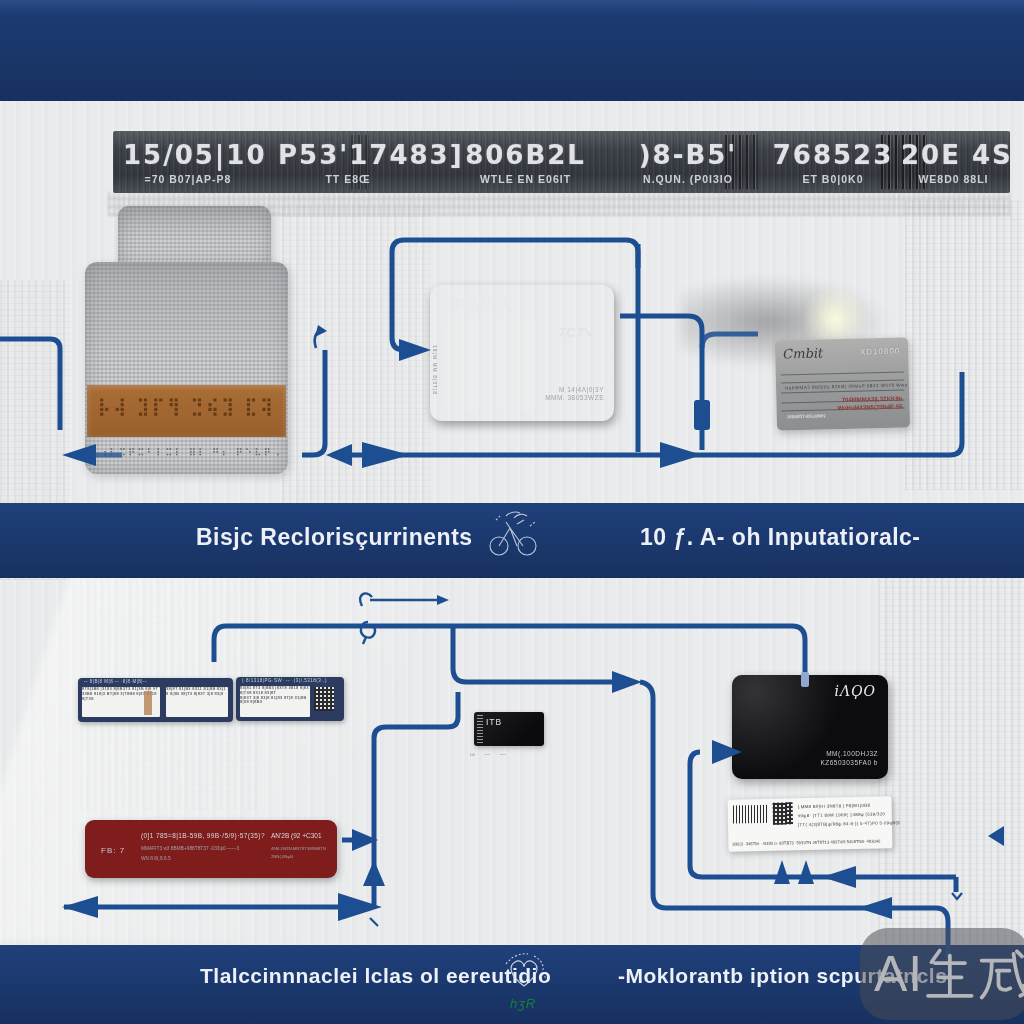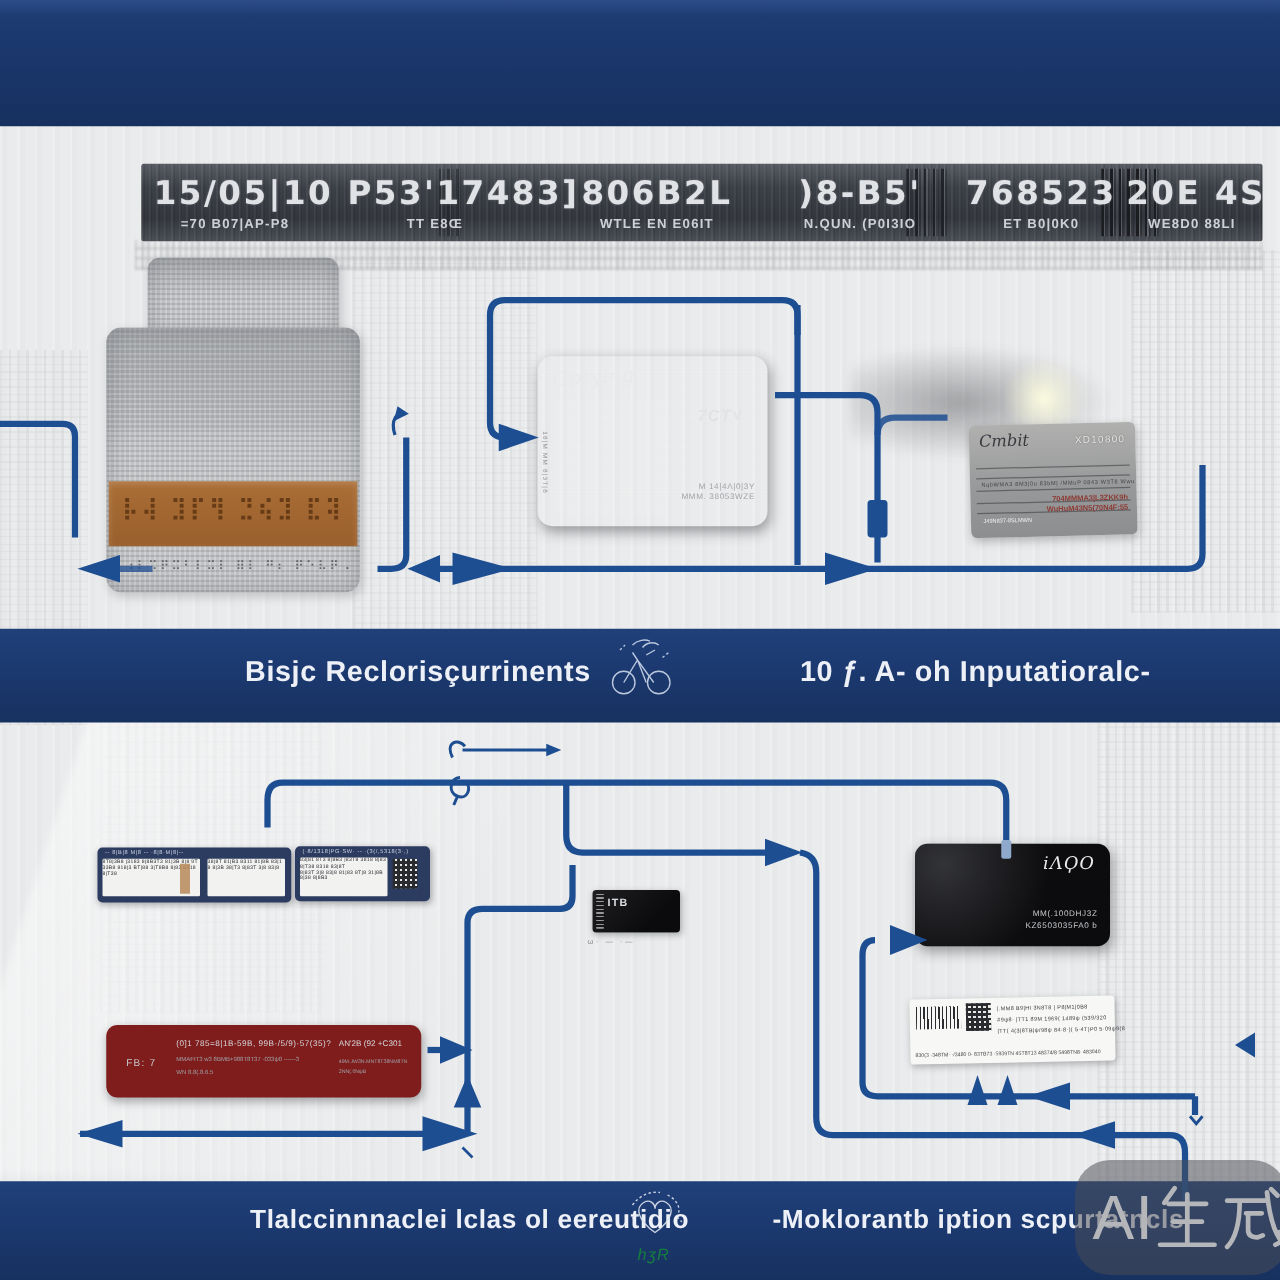--- a/index.html
+++ b/index.html
@@ -99,27 +99,27 @@
   .panel{background:#f2f2f0;border-radius:1px;overflow:hidden;}
   .micro{font-size:4px;line-height:4.8px;color:#24262c;word-break:break-all;white-space:normal;letter-spacing:.3px;}
   .chipA{left:66px;top:13px;width:8px;height:24px;background:#b9895a;opacity:.85;}
   .qr{background:
       repeating-linear-gradient(0deg,#2a2b2f 0 2px, rgba(255,255,255,0) 2px 4px),
       repeating-linear-gradient(90deg,#2a2b2f 0 2px, #e8e8e6 2px 4px);}
 
   
   .cardS{left:474px;top:712px;width:70px;height:34px;border-radius:3px;z-index:4;
     background:linear-gradient(135deg,#1f1f22,#0b0b0d 70%);box-shadow:1px 2px 5px rgba(70,72,78,.4);}
-  .cardS-logo{left:12px;top:5px;font-size:8.5px;font-weight:bold;color:#dde0e4;letter-spacing:1px;}
+  .cardS-logo{left:12px;top:5px;font-size:8.5px;font-weight:normal;color:#dde0e4;letter-spacing:1px;}
   .cardS-edge{left:3px;top:3px;width:6px;height:28px;opacity:.7;
     background:repeating-linear-gradient(0deg,#cfd1d5 0 1px, rgba(255,255,255,0) 1px 3px);}
   .cardS-cap{left:470px;top:751px;font-size:6px;color:#8b8d92;letter-spacing:2px;z-index:4;}
 
   
-  .cardC{left:732px;top:675px;width:156px;height:82px;border-radius:10px;z-index:4;overflow:hidden;
+  .cardC{left:732px;top:675px;width:156px;height:104px;border-radius:10px;z-index:4;overflow:hidden;
     background:#0c0c0e;box-shadow:2px 4px 10px rgba(55,57,63,.45);}
   .cardC-sw{left:-30px;top:-36px;width:150px;height:150px;border-radius:50%;
     background:radial-gradient(circle at 35% 35%, rgba(82,83,90,.55), rgba(82,83,90,0) 62%);}
   .cardC-logo{right:12px;top:8px;font-family:"DejaVu Serif",serif;font-style:italic;font-size:14px;color:#e9eaec;letter-spacing:1px;}
   .cardC-num{right:10px;bottom:12px;text-align:right;font-size:6.5px;line-height:8.5px;color:#c7c9cd;letter-spacing:.5px;}
   .labelW{left:728px;top:798px;width:164px;height:52px;border-radius:3px;z-index:4;transform:rotate(-1.2deg);
     background:#f7f7f5;box-shadow:1px 2px 6px rgba(90,92,98,.45);}
   .labelW .barcode{left:5px;top:6px;width:36px;height:18px;
     background:repeating-linear-gradient(90deg,#2b2c30 0 1px, rgba(255,255,255,0) 1px 3px, #2b2c30 3px 4px, rgba(255,255,255,0) 4px 6px);}
   .labelW .lqr{left:45px;top:4px;width:20px;height:22px;}

